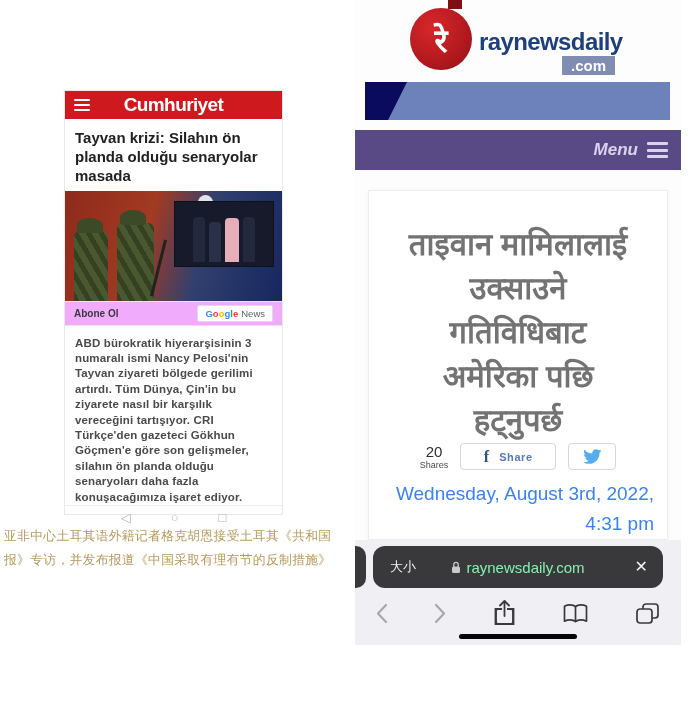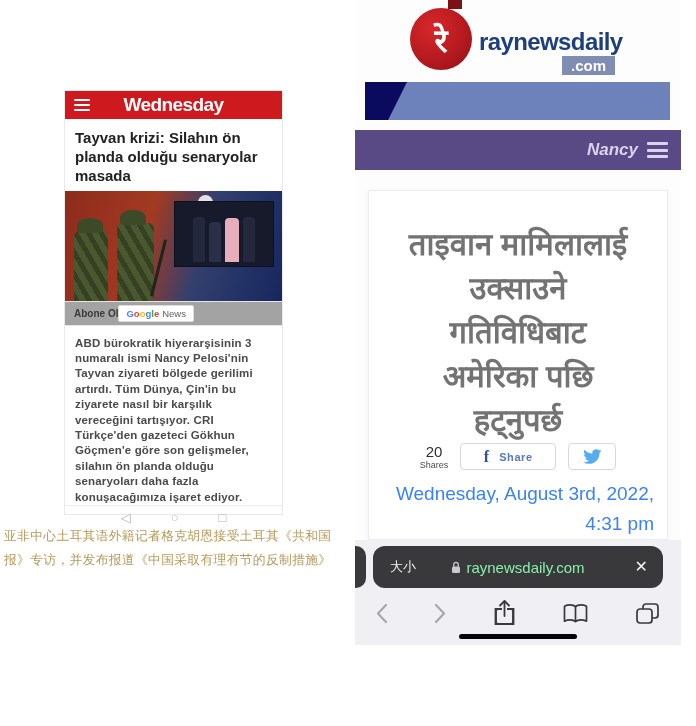--- a/index.html
+++ b/index.html
@@ -26,23 +26,23 @@
   .s1 { left:9px;  width:34px; height:70px; }
   .s2 { left:52px; width:37px; height:78px; }
   .rifle { position:absolute; left:92px; bottom:4px; width:3px; height:58px; background:#20241a;
     transform:rotate(14deg); }
   .inset { position:absolute; right:8px; top:10px; width:46%; height:60%;
     background:#161a2b; border:1px solid #0d101f; display:flex; align-items:flex-end;
     justify-content:center; gap:4px; padding:4px; }
   .fig { width:12px; height:80%; border-radius:4px 4px 0 0; background:#23283d; }
   .fig.alt { background:#2a3047; height:70%; }
   .fig.pink { background:#e6aeba; height:78%; width:14px; }
-  .subscribe-bar { flex:0 0 25px; background:#a3a3a3; border-top:1px solid #e6e6e6;
+  .subscribe-bar { flex:0 0 25px; background:#f0abfc; border-top:1px solid #e6e6e6;
     border-bottom:1px solid #e6e6e6; display:flex; align-items:center;
-    justify-content:flex-start; padding:0 9px; }
+    justify-content:space-between; padding:0 9px; }
   .abone { font-size:10px; font-weight:bold; color:#3a3a3a; }
   .gnews-chip { background:#fff; border:1px solid #ddd; border-radius:2px; padding:2px 7px;
     font-size:9.5px; display:flex; gap:3px; align-items:center; cursor:pointer; }
   .gnews-chip .gword { font-weight:bold; }
   .gnews-chip .nword { color:#5f6368; }
   .cumh-body { flex:1; padding:10px 10px 0; font-size:11.5px; font-weight:600; color:#4a4a4a;
     line-height:1.34; letter-spacing:0.15px; }
   .android-nav { flex:0 0 23px; border-top:1px solid #ececec; display:flex; align-items:center;
     justify-content:center; gap:40px; color:#b3b3b3; font-size:13px; }
   .android-nav span { cursor:pointer; line-height:1; }
@@ -112,21 +112,21 @@
 
 <div id="canvas">
 
   <div class="phone-left">
     <div class="cumh-header">
       <div class="burger">
           <i></i>
           <i></i>
           <i></i>
         </div>
-      <div class="cumh-brand">Wednesday</div>
+      <div class="cumh-brand">Cumhuriyet</div>
     </div>
     <div class="cumh-headline">Tayvan krizi: Silahın ön planda olduğu senaryolar masada</div>
     <div class="news-img">
       <div class="sun"></div>
       <div class="soldier s1"></div>
       <div class="soldier s2"></div>
       <div class="rifle"></div>
       <div class="inset">
         <div class="fig"></div>
         <div class="fig alt"></div>
@@ -157,21 +157,21 @@
       <span>रे</span>
     </div>
     <div class="logo-name">raynewsdaily</div>
     <div class="logo-tld">.com</div>
 
     <div class="banner">
       <div class="banner-wedge"></div>
     </div>
 
     <div class="menubar">
-      <span class="menu-label">Nancy</span>
+      <span class="menu-label">Menu</span>
       <span class="burger2">
           <i></i>
           <i></i>
           <i></i>
         </span>
     </div>
 
     <div class="article-card">
       <div class="np-headline">
         <span>ताइवान मामिलालाई</span>

